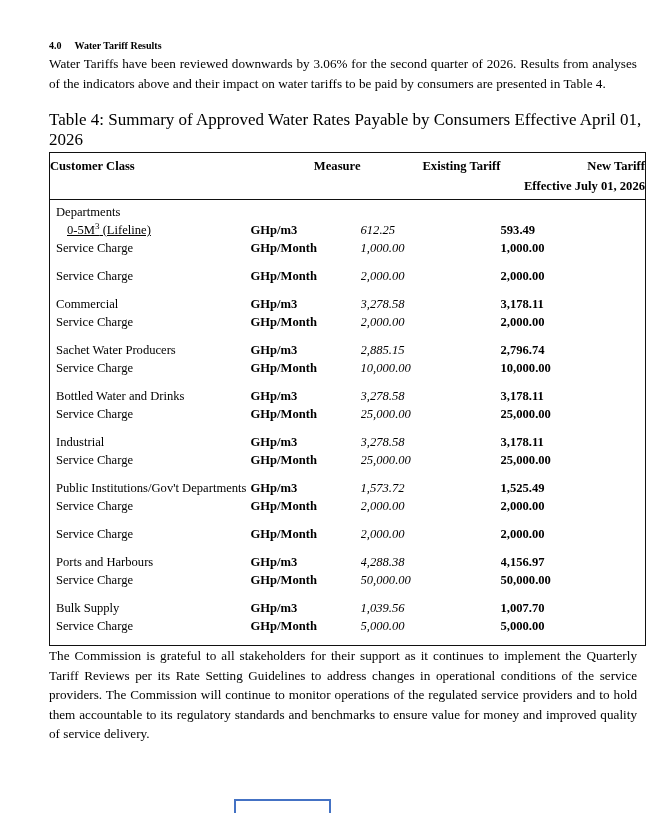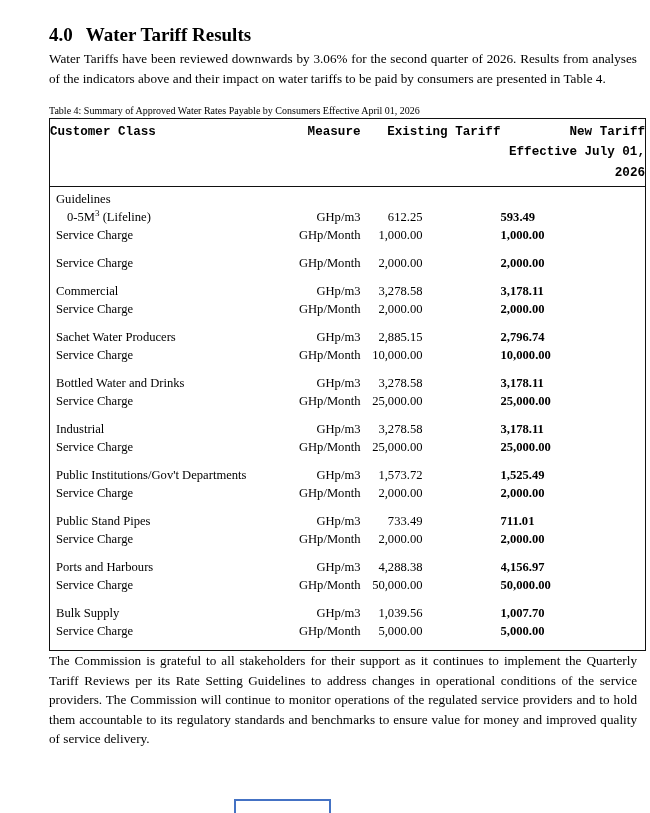--- a/index.html
+++ b/index.html
@@ -11,68 +11,67 @@
     position: relative;
     overflow: hidden;
   }
   .page {
     position: absolute;
     left: 49px; top: 24px;
     width: 596px;
   }
   .section-heading {
     font-weight: bold;
-    font-size: 19px;
-    margin: 0 0 3px 0;
+    font-size: 10px;
+    margin: 16px 0 3px 0;
   }
   .section-heading .sec-title { margin-left: 13px; }
   p.body-text {
     font-size: 13.2px;
     line-height: 19.5px;
     text-align: justify;
     margin: 0;
     width: 588px;
   }
   .table-caption {
-    font-size: 10px;
+    font-size: 17px;
     margin: 17px 0 2px 0;
   }
   table.tariff {
     border-collapse: collapse;
     width: 596px;
     font-size: 12.6px;
     table-layout: fixed;
   }
   table.tariff col.c1 { width: 201px; }
   table.tariff col.c2 { width: 110px; }
   table.tariff col.c3 { width: 140px; }
   table.tariff col.c4 { width: 145px; }
   table.tariff thead td {
     font-weight: bold;
     padding: 0;
     vertical-align: top;
-    font-family: Liberation Mono, monospace;
   }
   table.tariff thead tr.hdr-top td { padding-top: 4px; line-height: 19px; }
   table.tariff thead tr.hdr-sub td { line-height: 21px; padding-bottom: 2px; border-bottom: 1.2px solid #111; }
   table.tariff { border: 1.2px solid #111; }
   td.a-left   { text-align: left; padding-left: 6px; }
   td.a-center { text-align: right; }
   td.a-right  { text-align: right; padding-right: 8px; }
   tbody td {
     padding: 0;
     line-height: 18px;
     vertical-align: bottom;
     overflow: hidden;
     white-space: nowrap;
   }
   tbody td.cell-class   { text-align: left; padding-left: 6px; }
-  tbody td.cell-class.indent { padding-left: 17px; }
-  tbody td.cell-measure { text-align: right; }
-  tbody td.cell-existing{ text-align: right; padding-right: 78px; }
+  tbody td.cell-class.indent { padding-left: 17px; text-decoration: underline; }
+  tbody td.cell-measure { text-align: left; font-weight: bold; }
+  tbody td.cell-existing{ text-align: left; padding-right: 78px; font-style: italic; }
   tbody td.cell-new     { text-align: left; padding-right: 8px; font-weight: bold; }
   tr.spacer td { height: 10px; line-height: 10px; }
   tr.first-row td { padding-top: 3px; }
   sup { font-size: 9px; line-height: 0; }
   .closing { margin-top: 18px; font-family: Liberation Serif, serif; }
   .clipped-shape {
     position: absolute;
     left: 234px; top: 799px;
     width: 93px; height: 28px;
     border: 2px solid #4472C4;
@@ -108,21 +107,21 @@
       </tr>
       <tr class="hdr-sub">
         <td></td>
         <td></td>
         <td></td>
         <td class="a-right">Effective July 01, 2026</td>
       </tr>
     </thead>
     <tbody>
         <tr class="table-row first-row">
-          <td class="cell-class">Guidelines</td>
+          <td class="cell-class">Departments</td>
           <td class="cell-measure"></td>
           <td class="cell-existing"></td>
           <td class="cell-new"></td>
         </tr>
         <tr class="table-row">
           <td class="cell-class indent">0-5M<sup>3</sup> (Lifeline)</td>
           <td class="cell-measure">GHp/m3</td>
           <td class="cell-existing">612.25</td>
           <td class="cell-new">593.49</td>
         </tr>
@@ -213,26 +212,20 @@
         <tr class="table-row">
           <td class="cell-class">Service Charge</td>
           <td class="cell-measure">GHp/Month</td>
           <td class="cell-existing">2,000.00</td>
           <td class="cell-new">2,000.00</td>
         </tr>
         <tr class="spacer">
           <td colspan="4"></td>
         </tr>
         <tr class="table-row">
-          <td class="cell-class">Public Stand Pipes</td>
-          <td class="cell-measure">GHp/m3</td>
-          <td class="cell-existing">733.49</td>
-          <td class="cell-new">711.01</td>
-        </tr>
-        <tr class="table-row">
           <td class="cell-class">Service Charge</td>
           <td class="cell-measure">GHp/Month</td>
           <td class="cell-existing">2,000.00</td>
           <td class="cell-new">2,000.00</td>
         </tr>
         <tr class="spacer">
           <td colspan="4"></td>
         </tr>
         <tr class="table-row">
           <td class="cell-class">Ports and Harbours</td>

